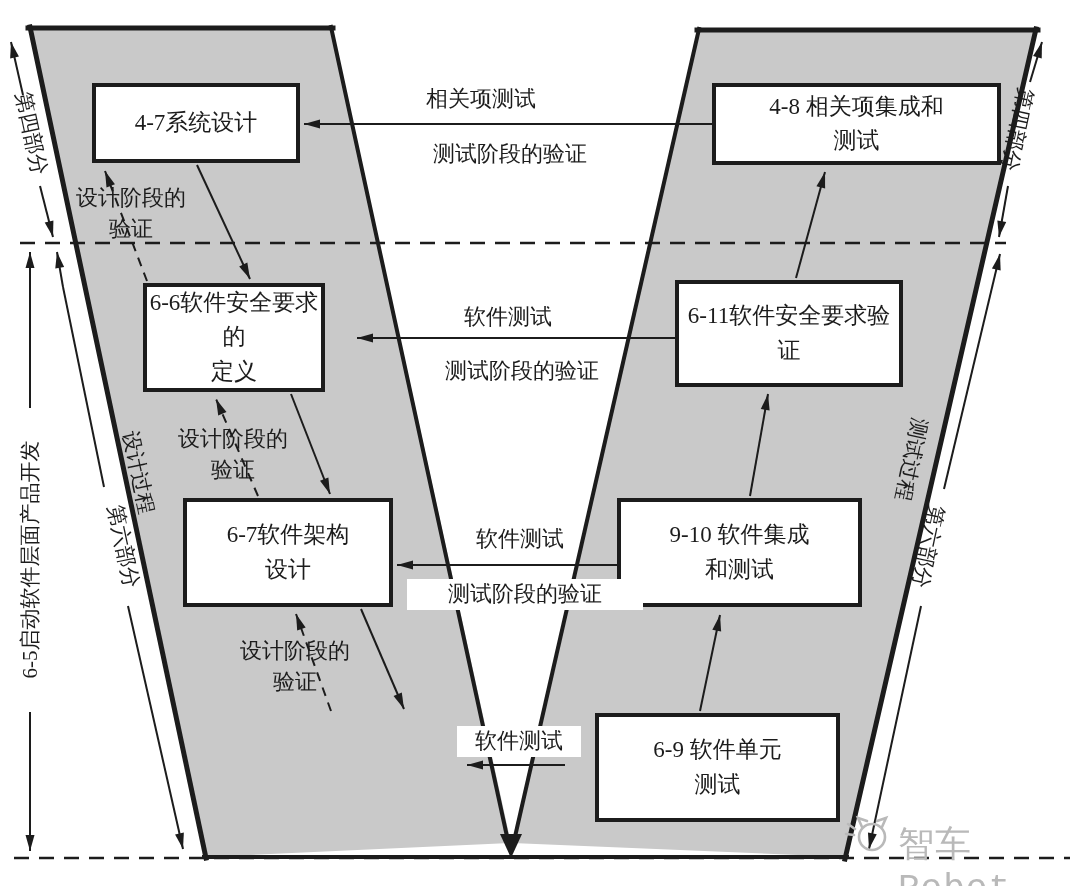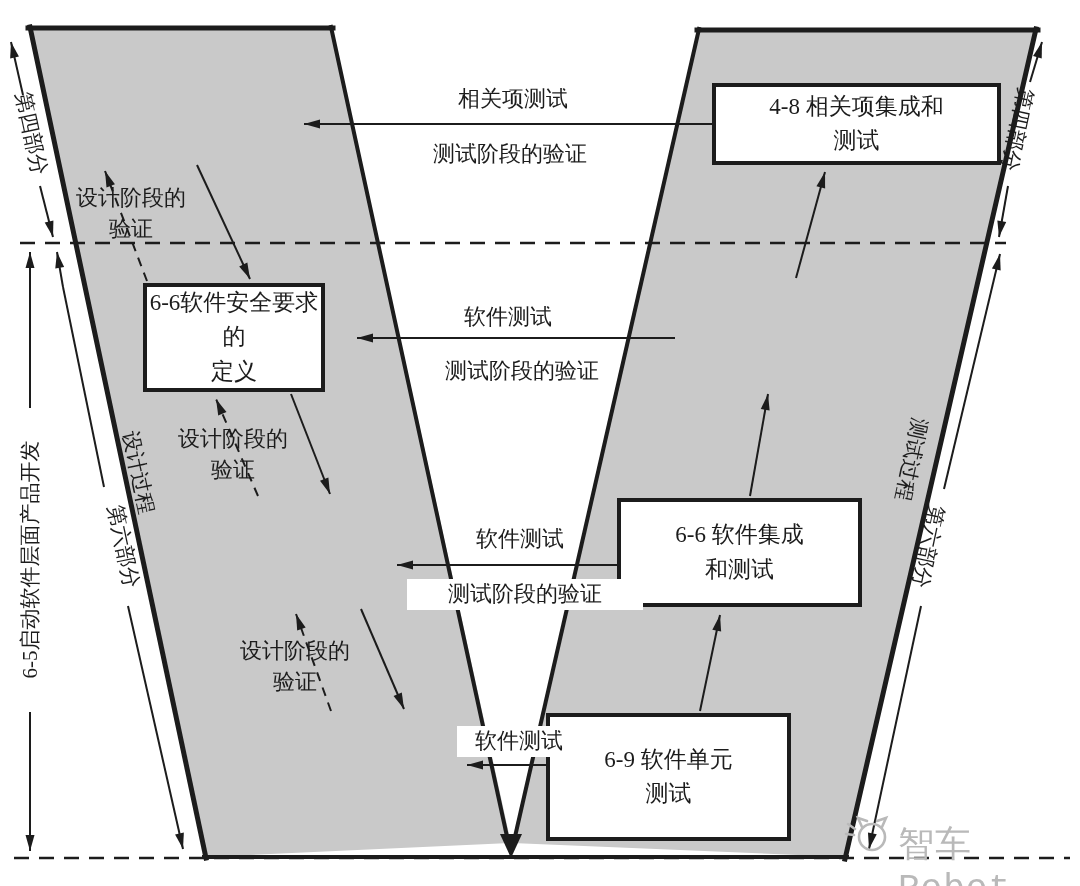--- a/index.html
+++ b/index.html
@@ -106,30 +106,35 @@
 
     <g transform="translate(846,810)">
       <circle class="wm" cx="26" cy="27" r="13"></circle>
       <path class="wm" d="M16,17 l-4,-9 l9,3"></path>
       <path class="wm" d="M36,17 l4,-9 l-9,3"></path>
       <path class="wm" d="M2,14 l7,5"></path>
       <path class="wm" d="M0,24 l8,1"></path>
     </g>
   </svg>
 
+  <div class="node" style="left:92px;top:83px;width:208px;height:80px">4-7系统设计</div>
   <div class="node" style="left:712px;top:83px;width:289px;height:82px">4-8 相关项集成和
 测试</div>
   <div class="node" style="left:143px;top:283px;width:182px;height:109px">6-6软件安全要求的
 定义</div>
-  <div class="node" style="left:617px;top:498px;width:245px;height:109px">6-6 软件集成
+  <div class="node" style="left:675px;top:280px;width:228px;height:107px">6-11软件安全要求验
+证</div>
+  <div class="node" style="left:183px;top:498px;width:210px;height:109px">6-7软件架构
+设计</div>
+  <div class="node" style="left:617px;top:498px;width:245px;height:109px">9-10 软件集成
 和测试</div>
-  <div class="node" style="left:546px;top:713px;width:245px;height:128px">6-9 软件单元
+  <div class="node" style="left:595px;top:713px;width:245px;height:109px">6-9 软件单元
 测试</div>
 
-  <div class="lbl" style="left:408px;top:84px;width:210px">相关项测试</div>
+  <div class="lbl" style="left:376px;top:84px;width:210px">相关项测试</div>
   <div class="lbl" style="left:395px;top:139px;width:230px">测试阶段的验证</div>
   <div class="lbl" style="left:403px;top:302px;width:210px">软件测试</div>
   <div class="lbl" style="left:407px;top:356px;width:230px">测试阶段的验证</div>
   <div class="lbl" style="left:415px;top:524px;width:210px">软件测试</div>
   <div class="lbl bg" style="left:407px;top:579px;width:230px">测试阶段的验证</div>
   <div class="lbl bg" style="left:457px;top:726px;width:118px">软件测试</div>
 
   <div class="lbl" style="left:66px;top:183px;width:130px">设计阶段的
 验证</div>
   <div class="lbl" style="left:168px;top:424px;width:130px">设计阶段的

